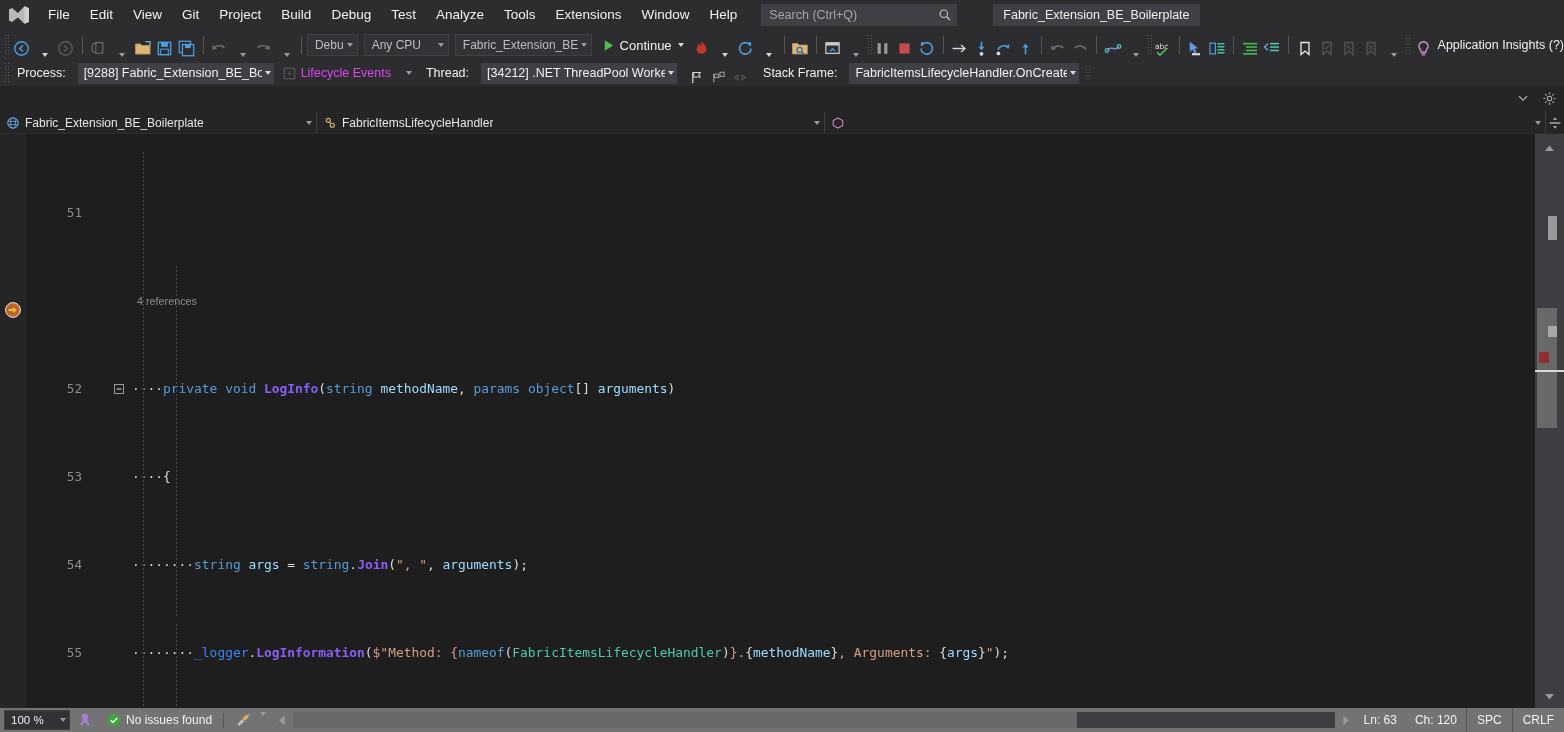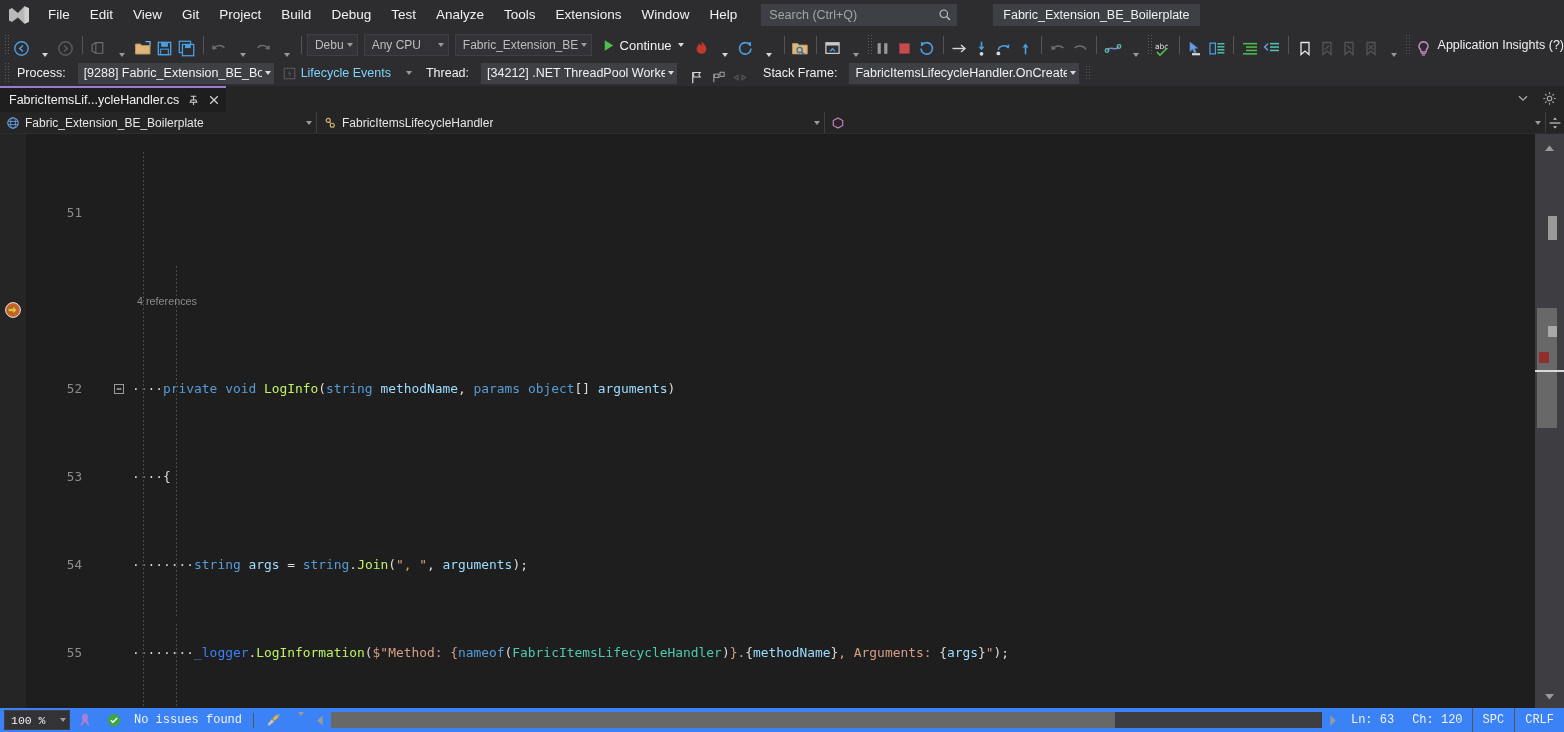--- a/index.html
+++ b/index.html
@@ -59,21 +59,21 @@
   .overflow-dots { width: 7px; height: 20px; opacity:.5; margin-left:1px;
     background-image: radial-gradient(#8a8a8a 30%, transparent 31%);
     background-size: 3px 3px; background-position: 0 2px; }
 
   
   .debugbar {
     height: 26px; background: #2d2d30; display: flex; align-items: center;
     flex: 0 0 26px; padding-left: 4px; font-size: 12.5px; color: #f1f1f1;
   }
   .dbg-label { padding: 0 12px 0 4px; white-space: nowrap; }
-  .dbg-label.dis { color: #7dd3fc; }
+  .dbg-label.dis { color: #d946ef; }
   .dbg-combo {
     height: 21px; background: #3f3f46; display: flex; align-items: center; padding: 0 3px 0 6px;
     font-size: 12.5px; color: #f1f1f1; white-space: nowrap; overflow: hidden; max-width: 230px;
   }
   .dbg-combo .txt { flex: 1; overflow: hidden; white-space: nowrap; }
 
   
   .tabrow { height: 26px; background: #252526; display: flex; align-items: stretch; flex: 0 0 26px; position: relative; }
   .tab {
     display: flex; align-items: center; background: #1e1e1e; border-top: 2px solid #9a79d0;
@@ -113,43 +113,43 @@
     font-family: "DejaVu Sans Mono","Liberation Mono", monospace; font-size: 12.6px;
   }
   .glyph { width: 22px; flex: 0 0 22px; display:flex; align-items:center; justify-content:center; }
   .fold { width: 16px; flex: 0 0 16px; display: flex; align-items: center; justify-content: center; }
   .ltext { flex: 1; padding-left: 5px; overflow: hidden; }
   .reflens { color: #8c8c8c; font-size: 10.8px; font-family: "Liberation Sans", sans-serif; padding-left: 5px; line-height: 17.6px; }
 
   
   .kw   { color: #569cd6; }   
   .typ  { color: #4ec9b0; }
-  .mth  { color: #bef264; }   
+  .mth  { color: #8b5cf6; font-weight: bold; }   
   .str  { color: #d69d85; }
   .pln  { color: #dcdcdc; }
   .idn  { color: #9cdcfe; }   
   .pun  { color: #dcdcdc; }
   .fld  { color: #3b82f6; }
 
   .indent-guide { position: absolute; top: 0; bottom: 0; width: 1px;
     background-image: linear-gradient(to bottom, #4a4a4a 50%, transparent 50%);
     background-size: 1px 4px; }
 
   
   .exec-arrow { width: 16px; height: 16px; }
 
   
   .statusbar {
-    height: 24px; background: #3b82f6; display: flex; align-items: center; flex: 0 0 24px;
-    font-size: 12px; color: #f1f1f1; font-family: Liberation Mono, monospace;
+    height: 24px; background: #737373; display: flex; align-items: center; flex: 0 0 24px;
+    font-size: 12px; color: #f1f1f1;
   }
   .zoom-combo { width: 66px; height: 20px; margin-left: 4px; background: #333337; border: 1px solid #3f3f46;
     display: flex; align-items: center; padding: 0 3px 0 6px; font-size: 11.5px; }
   .zoom-combo .txt { flex: 1; }
-  .st-item { display: flex; gap: 13px; padding: 0 7px; white-space: nowrap; }
+  .st-item { display: flex; gap: 5px; padding: 0 7px; white-space: nowrap; }
   .st-sep { width: 1px; height: 15px; background: #555558; margin: 0 4px; }
   .hscroll { flex: 1; height: 16px; background: #3e3e42; position: relative; margin: 0 2px; display: flex; align-items: center; }
   .hthumb { position: absolute; left: 12px; height: 16px; background: #686868; }
   .st-right { display: flex; align-items: center; text-align: center; }
   .st-cell { padding: 0 9px; white-space: nowrap; }
   .st-box { border-left: 1px solid #555558; padding: 8px 10px; line-height: 24px; }
 </style>
 </head>
 <body>
 
@@ -524,34 +524,20 @@
     </div>
     <div class="dbg-label" style="margin-left:8px;">Stack Frame:</div>
     <div class="dbg-combo" style="width:232px;">
       <span class="txt">FabricItemsLifecycleHandler.OnCreateFab</span>
         <span class="caret"></span>
     </div>
     <div class="overflow-dots" style="margin-left:6px; height:14px;"></div>
   </div>
 
   <div class="tabrow">
-    <div class="tab">
-      <span>FabricItemsLif...ycleHandler.cs</span>
-      <span class="pin">
-        <svg width="13" height="13" viewBox="0 0 14 14">
-          <path d="M4 2.5h6M7 2.5v4M4.5 6.5h5l1 2.4H3.5z" fill="none" stroke="#e0e0e0" stroke-width="1.15"></path>
-          <path d="M7 8.9v3" stroke="#e0e0e0" stroke-width="1.15"></path>
-        </svg>
-      </span>
-      <span class="x">
-        <svg width="12" height="12" viewBox="0 0 12 12">
-          <path d="M2.2 2.2 9.8 9.8M9.8 2.2 2.2 9.8" stroke="#e0e0e0" stroke-width="1.25"></path>
-        </svg>
-      </span>
-    </div>
     <div class="tabrow-right">
       <span class="ic">
         <svg width="14" height="14" viewBox="0 0 14 14">
             <path d="M3 5.2 7 9.2l4-4" fill="none" stroke="#c8c8c8" stroke-width="1.3"></path>
           </svg>
       </span>
       <span class="ic">
         <svg width="15" height="15" viewBox="0 0 16 16">
           <circle cx="8" cy="8" r="2.4" fill="none" stroke="#c8c8c8" stroke-width="1.2"></circle>
           <path d="M8 1.4v2M8 12.6v2M1.4 8h2M12.6 8h2M3.4 3.4l1.4 1.4M11.2 11.2l1.4 1.4M12.6 3.4l-1.4 1.4M4.8 11.2l-1.4 1.4" stroke="#c8c8c8" stroke-width="1.2"></path>

